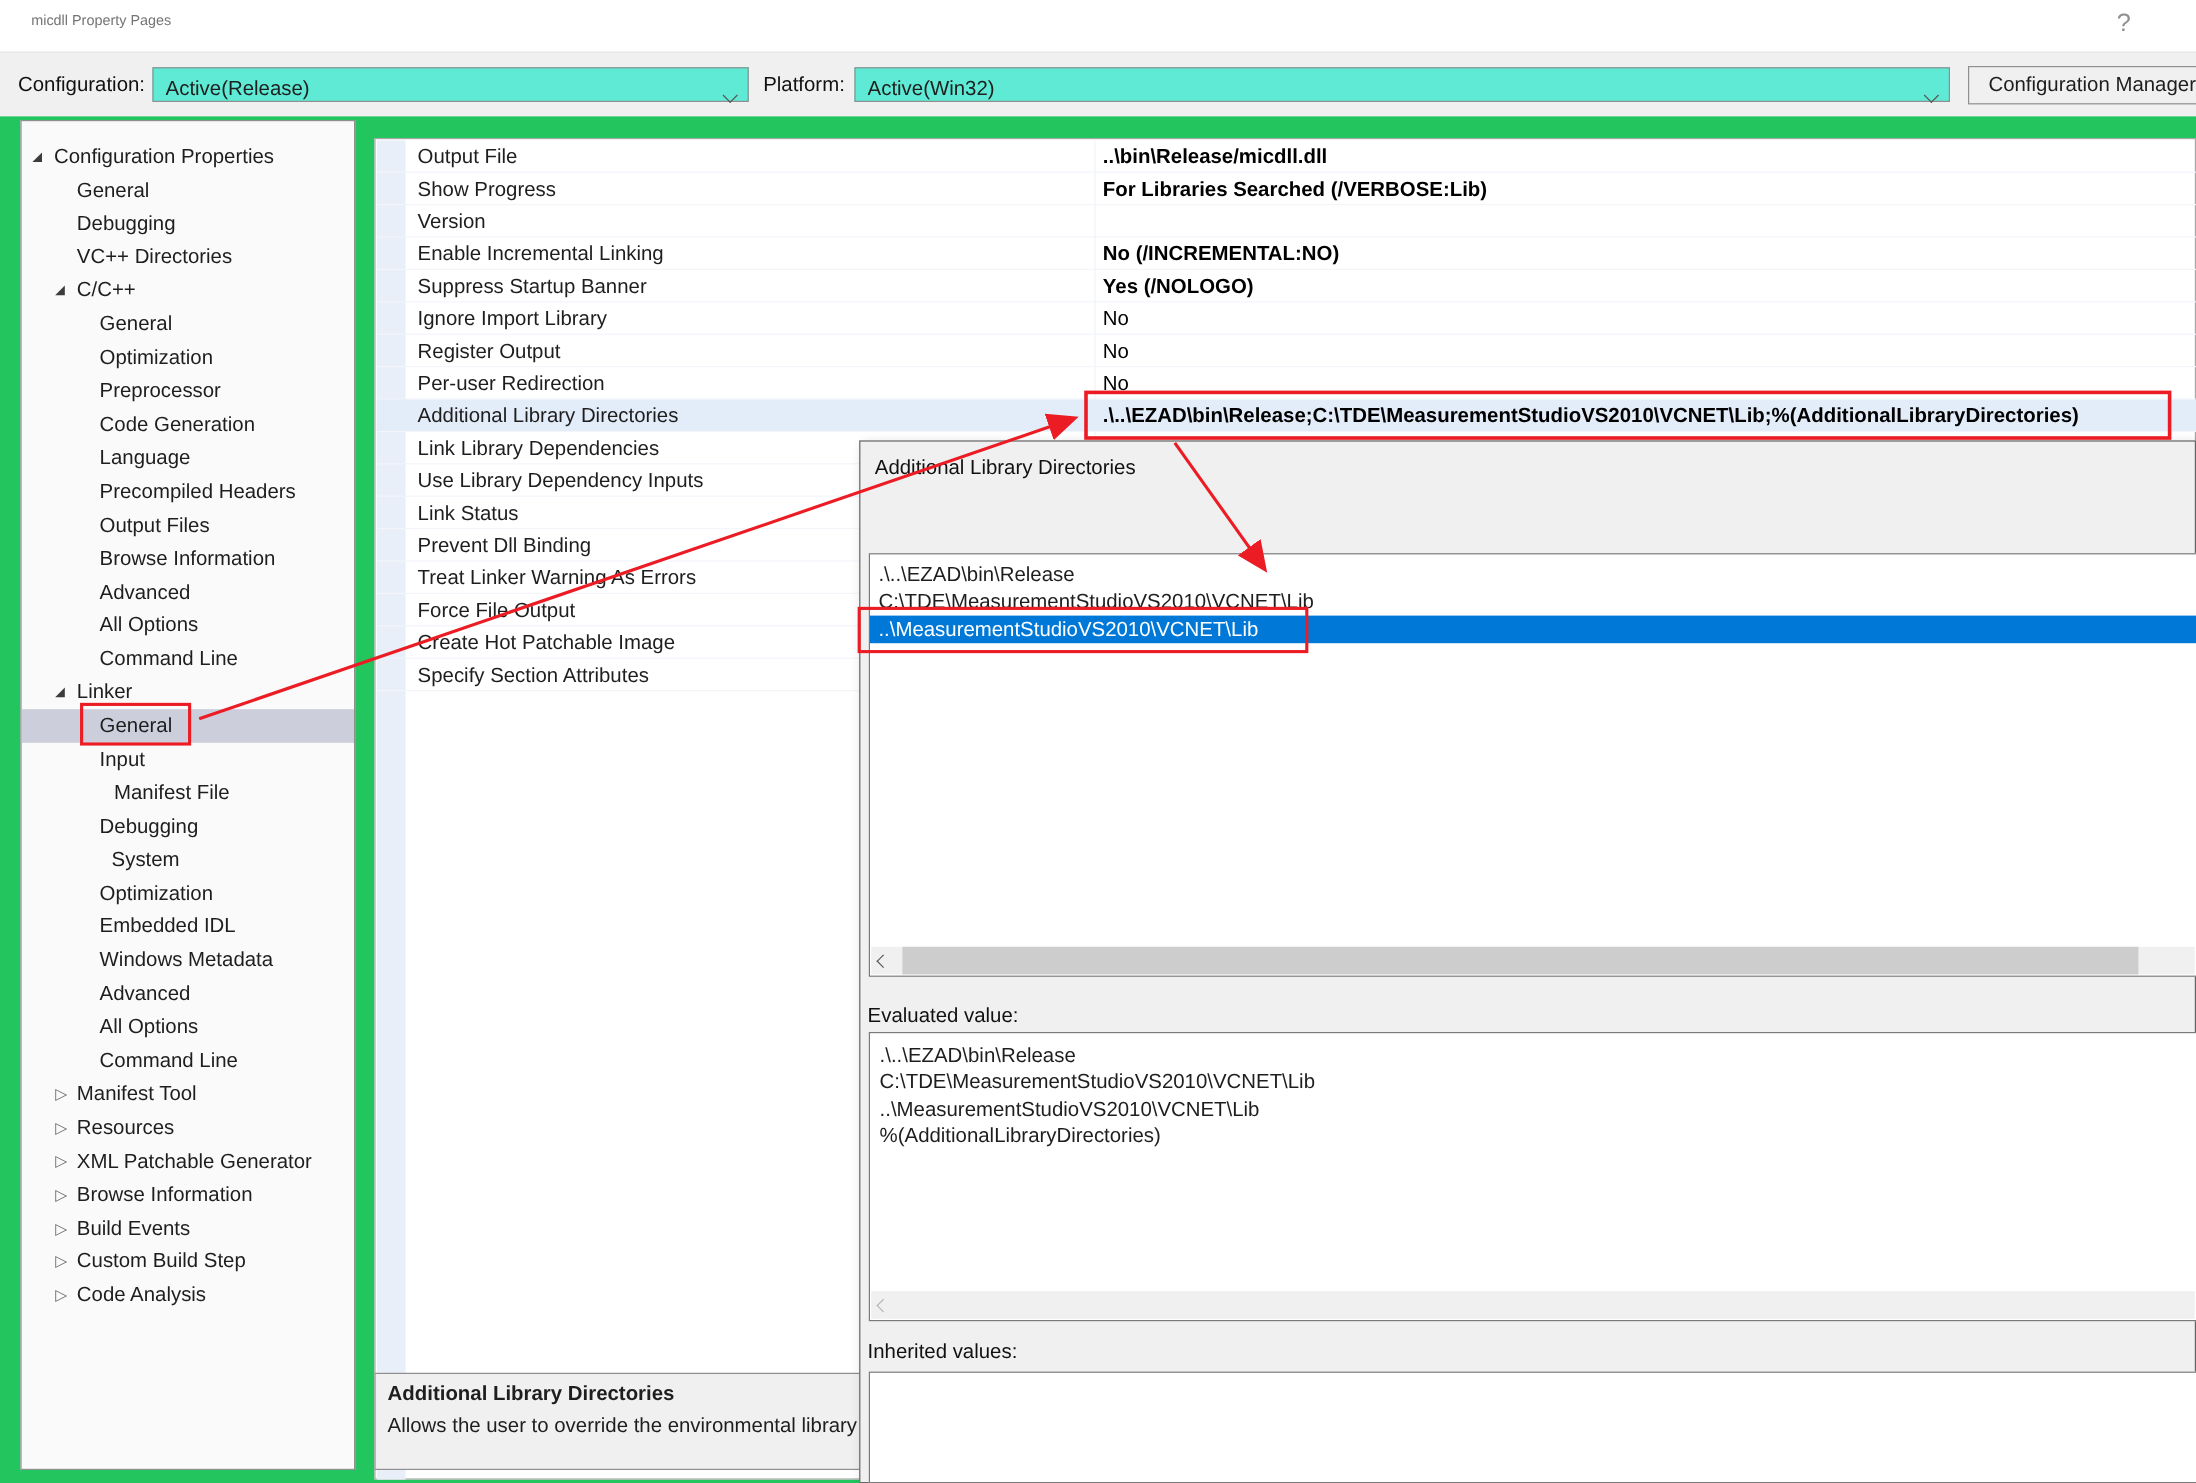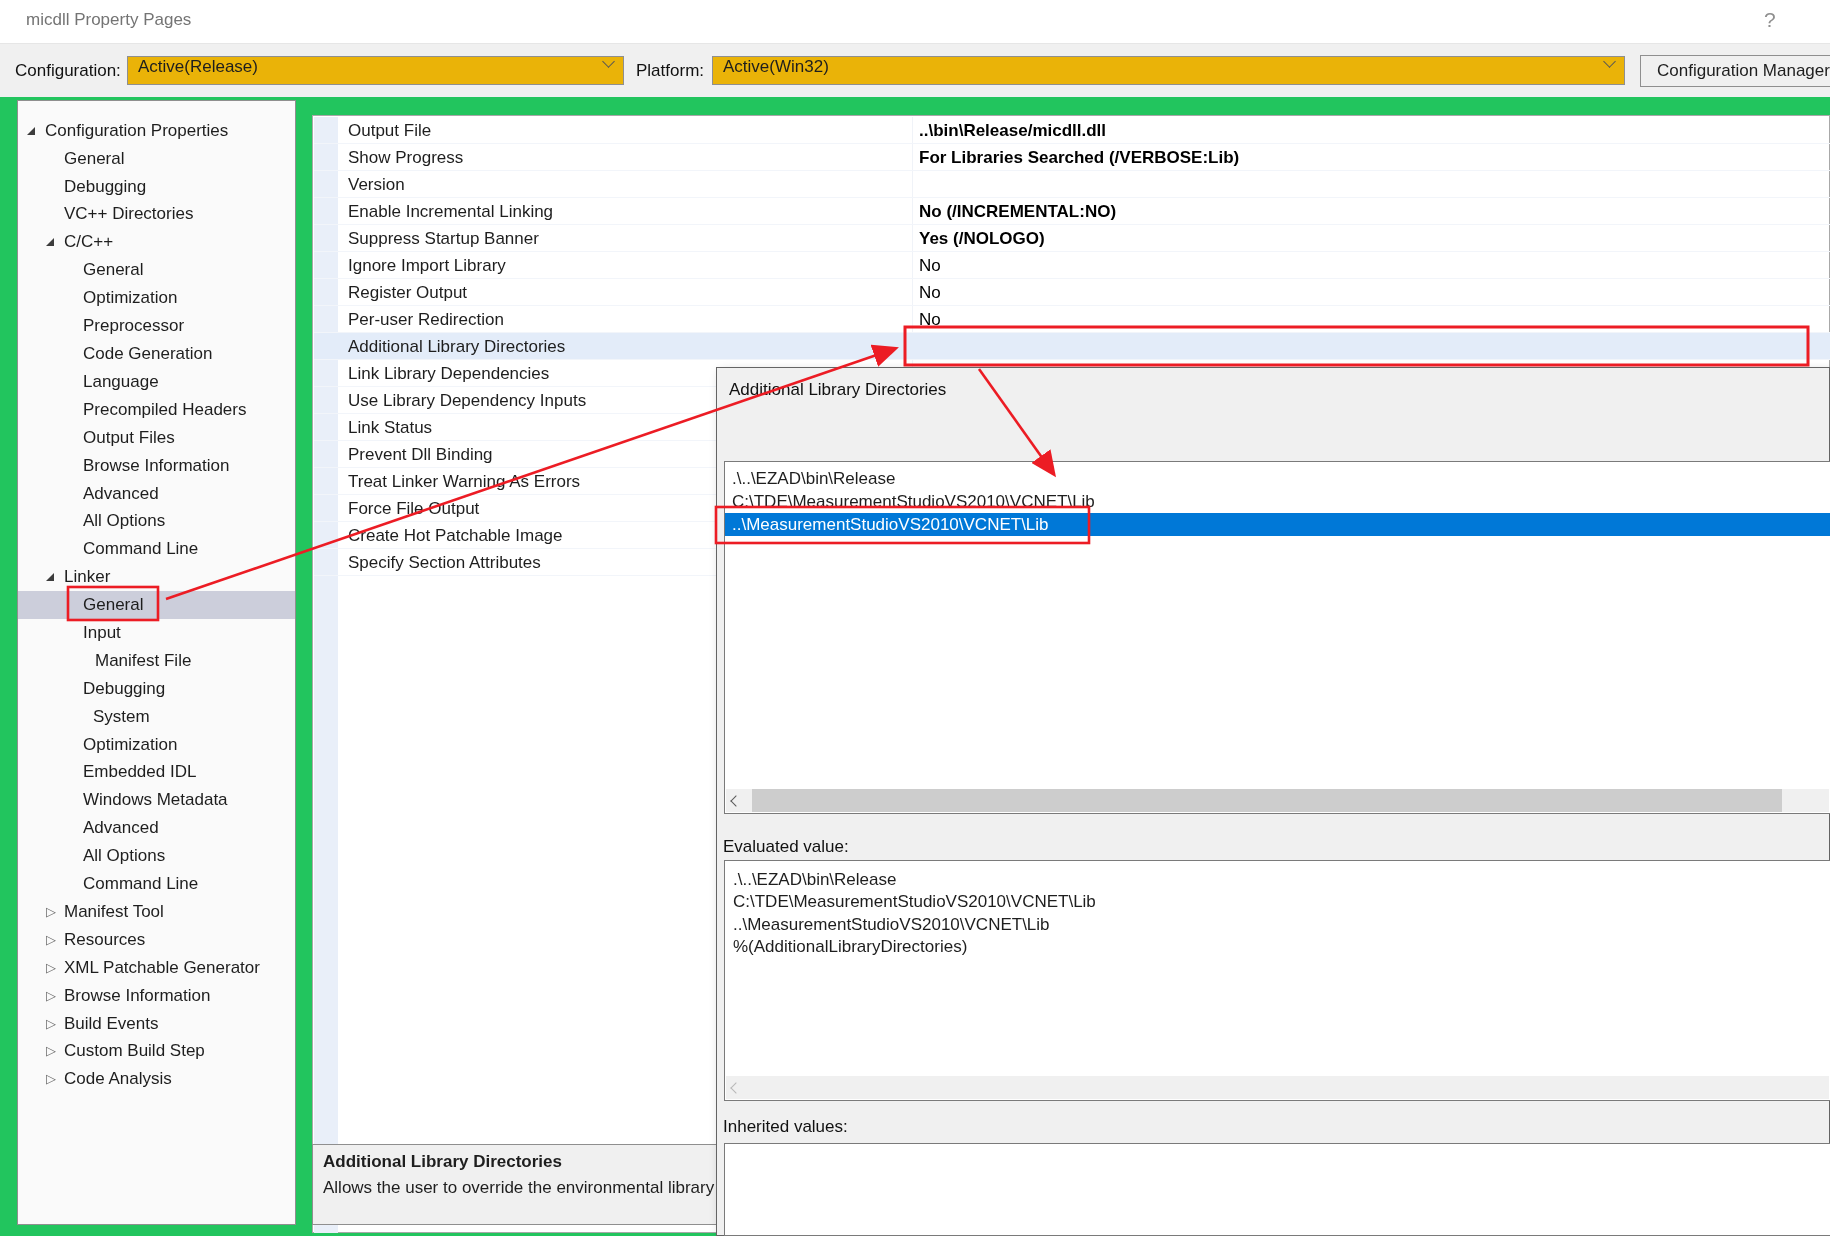--- a/index.html
+++ b/index.html
@@ -1,27 +1,27 @@
 <!DOCTYPE html>
 <html><head>
 <meta charset="utf-8">
 <style>
   html,body{margin:0;padding:0;background:#ffffff;}
   .page{position:relative;width:1830px;height:1236px;overflow:hidden;
         font-family:"Liberation Sans","DejaVu Sans",sans-serif;color:#1e1e1e;background:#ffffff;}
   
   .titlebar{position:absolute;left:0;top:0;width:1830px;height:43px;background:#ffffff;}
-  .title{position:absolute;left:26px;top:10px;font-size:17px;color:#747474;text-align:center;}
+  .title{position:absolute;left:26px;top:10px;font-size:12px;color:#747474;text-align:center;}
   .help{position:absolute;left:1764px;top:8px;font-size:21px;color:#8f8f8f;cursor:default;}
   
   .configbar{position:absolute;left:0;top:43px;width:1830px;height:54px;background:#f0f0f0;
              border-top:1px solid #e6e6e6;border-bottom:1px solid #dcdcdc;}
   .cblabel{position:absolute;top:17px;font-size:17px;color:#111;}
-  .combo{position:absolute;top:12px;height:29px;background:#eab308;border:1px solid #8f8f8f;
-         display:flex;align-items:flex-start;padding:0 10px;font-size:17px;box-sizing:border-box;}
+  .combo{position:absolute;top:12px;height:29px;background:#5eead4;border:1px solid #8f8f8f;
+         display:flex;align-items:flex-end;padding:0 10px;font-size:17px;box-sizing:border-box;}
   .combo .val{flex:1;white-space:nowrap;overflow:hidden;}
   .chev{width:8px;height:8px;border-right:1.6px solid #565656;border-bottom:1.6px solid #565656;
         transform:rotate(45deg);margin-left:8px;flex:0 0 auto;}
   .btn{position:absolute;top:11px;height:32px;background:#f0f0f0;border:1px solid #8f8f8f;
        font-size:17px;display:flex;align-items:center;padding:0 16px;box-sizing:border-box;white-space:nowrap;}
   
   .bodyarea{position:absolute;left:0;top:97px;width:1830px;height:1139px;background:#22c55e;}
   
   .treepanel{position:absolute;left:17px;top:3px;width:279px;height:1125px;background:#fafafa;
              border:1px solid #8f8f8f;box-sizing:border-box;overflow:hidden;}
@@ -244,20 +244,21 @@
           <div class="grow" style="top: 163px;">
             <span class="pname">Register Output</span>
             <span class="pval">No</span>
           </div>
           <div class="grow" style="top: 190px;">
             <span class="pname">Per-user Redirection</span>
             <span class="pval">No</span>
           </div>
           <div class="grow sel" style="top: 217px;">
             <span class="pname">Additional Library Directories</span>
+            <span class="pval b">.\..\EZAD\bin\Release;C:\TDE\MeasurementStudioVS2010\VCNET\Lib;%(AdditionalLibraryDirectories)</span>
           </div>
           <div class="grow" style="top: 244px;">
             <span class="pname">Link Library Dependencies</span>
             <span class="pval"></span>
           </div>
           <div class="grow" style="top: 271px;">
             <span class="pname">Use Library Dependency Inputs</span>
             <span class="pval"></span>
           </div>
           <div class="grow" style="top: 298px;">

